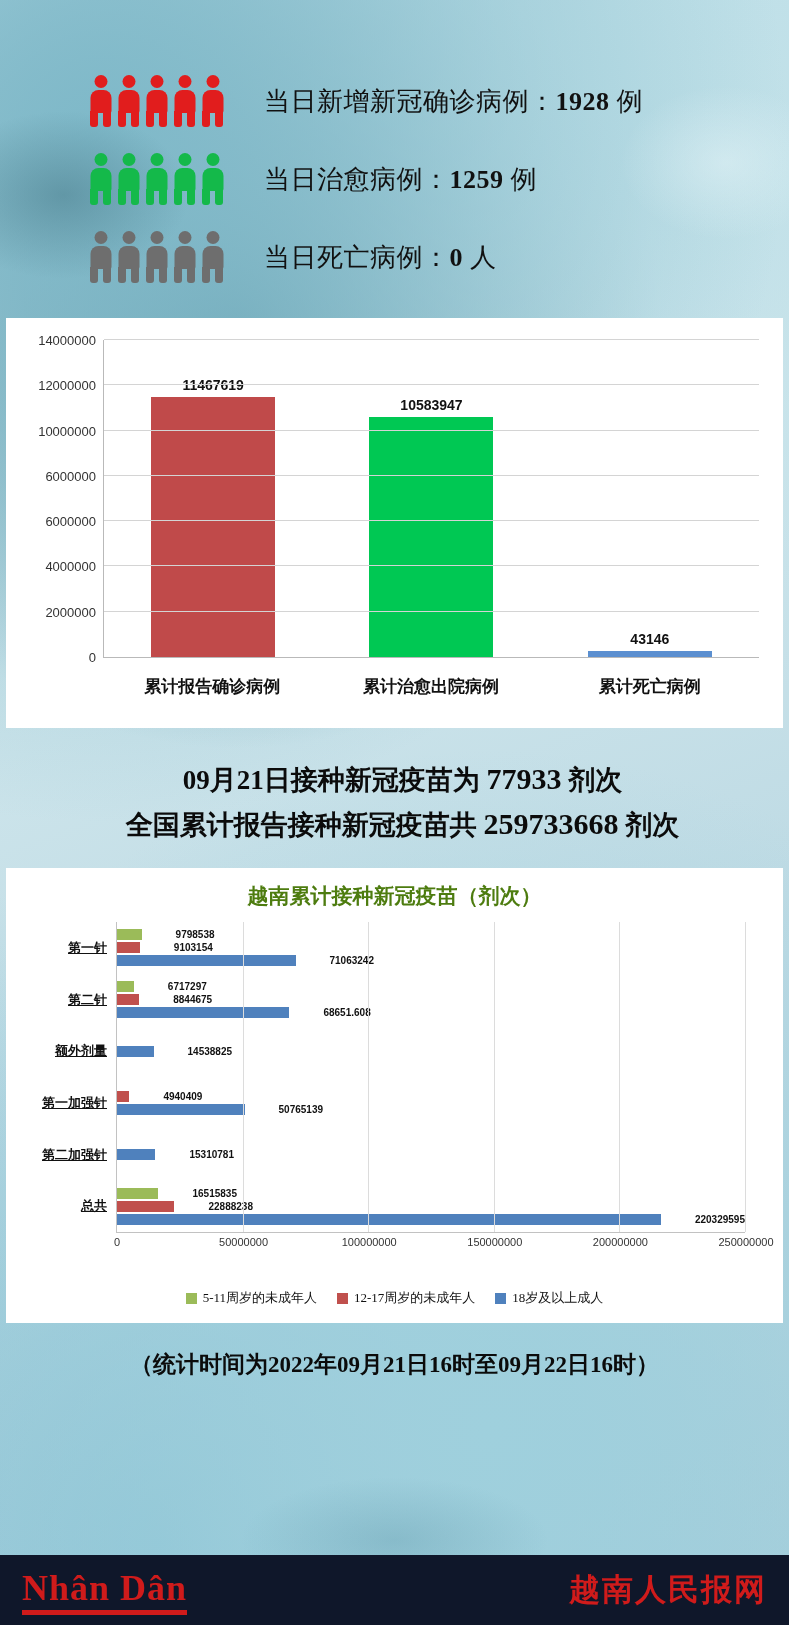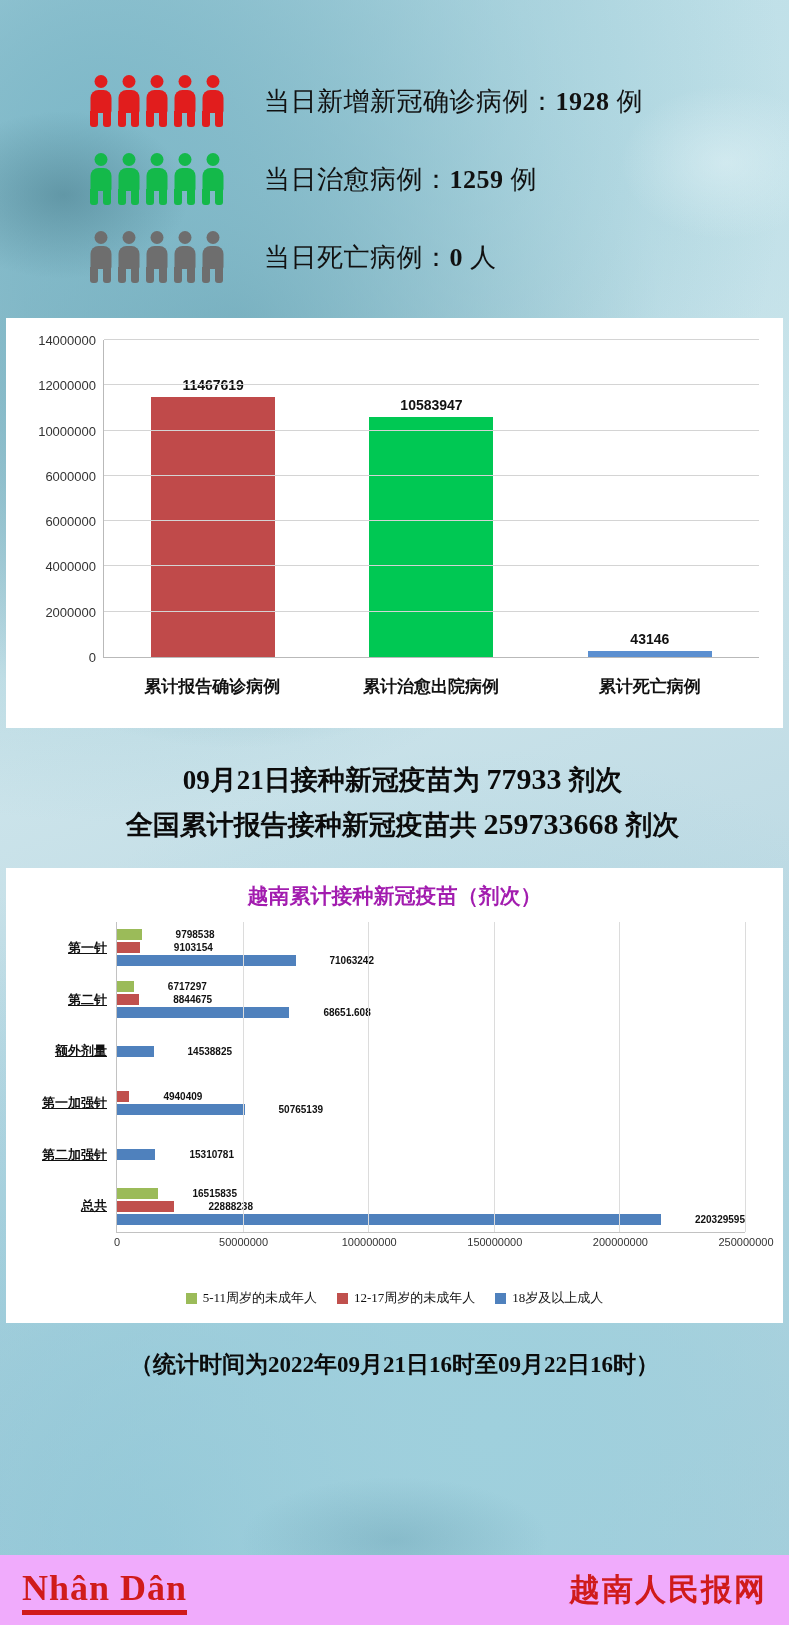--- a/index.html
+++ b/index.html
@@ -83,21 +83,21 @@
   .vax-head{padding:28px 0 18px 16px;text-align:center;}
   .vax-line{
     font-size:27px;font-weight:700;color:#0b0b0b;line-height:1.5;
     font-family:"Liberation Serif","DejaVu Serif",serif;
   }
   .vax-line .big{font-size:30px;}
 
   
   .card2{height:455px;margin-top:4px;position:relative;}
   .c2-title{
-    text-align:center;font-size:21px;font-weight:700;color:#a21caf;padding-top:14px;
+    text-align:center;font-size:21px;font-weight:700;color:#4d7c0f;padding-top:14px;
     font-family:"Liberation Serif","DejaVu Serif",serif;
   }
   .c2-body{position:absolute;left:0;right:0;top:48px;bottom:60px;}
   .c2-plot{
     position:absolute;left:110px;right:38px;top:6px;bottom:30px;
     border-left:1px solid #c2c2c2;border-bottom:1px solid #c2c2c2;
   }
   .c2-vline{position:absolute;top:0;bottom:0;border-left:1px solid #dcdcdc;}
   .c2-xtick{
     position:absolute;top:100%;transform:translateX(-50%);margin-top:4px;
@@ -122,21 +122,21 @@
   .c2-swatch{width:11px;height:11px;display:inline-block;}
 
   
   .footnote{
     text-align:center;font-size:23px;font-weight:700;color:#0b0b0b;padding:26px 0 18px 0;
     font-family:"Liberation Serif","DejaVu Serif",serif;
   }
 
   
   .footer{
-    position:absolute;left:0;right:0;bottom:0;height:70px;background:#f0abfc;
+    position:absolute;left:0;right:0;bottom:0;height:70px;background:#0f172a;
     display:flex;align-items:center;justify-content:space-between;padding:0 22px;
     box-sizing:border-box;
   }
   .brand-left{
     font-family:"Liberation Serif","DejaVu Serif",serif;
     font-size:36px;font-weight:700;color:#d01b1b;letter-spacing:1px;
     position:relative;padding-bottom:4px;
   }
   .brand-left:after{
     content:"";position:absolute;left:0;right:0;bottom:-2px;height:5px;background:#d01b1b;

